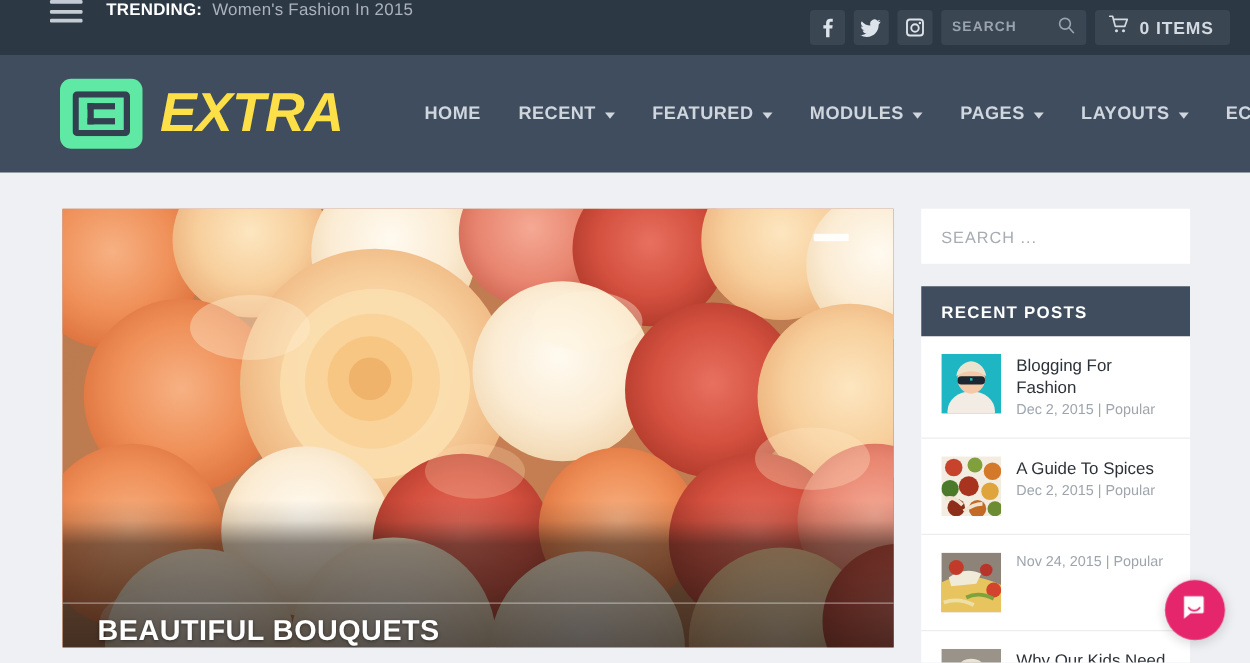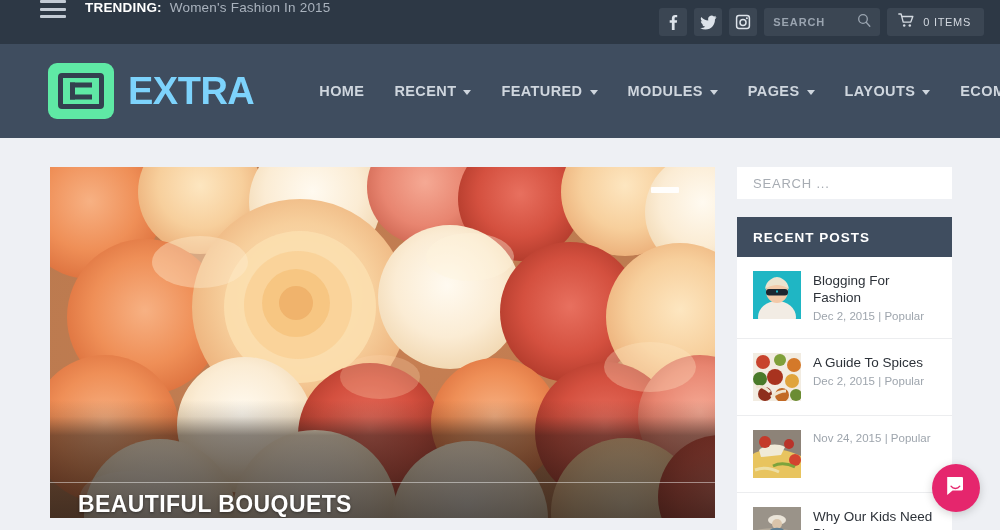--- a/index.html
+++ b/index.html
@@ -71,40 +71,40 @@
 
   .cart-btn {
     height: 28px;
     background: #3b4653;
     border-radius: 3px;
     display: flex; align-items: center; gap: 8px;
     padding: 0 13px 0 11px;
     cursor: pointer;
   }
   .cart-label {
-    color: #d3d9e0; font-size: 11px; font-weight: normal; letter-spacing: .7px;
+    color: #d3d9e0; font-size: 14px; font-weight: bold; letter-spacing: .7px;
   }
 
   
   .header {
     height: 94px;
     background: #3f4d5f;
     display: flex; align-items: center;
     padding: 0 16px 0 48px;
   }
   .logo { display: flex; align-items: center; gap: 14px; cursor: pointer; }
   .logo-mark {
     width: 66px; height: 56px;
     background: #5fe9a5;
     border-radius: 9px;
     display: flex; align-items: center; justify-content: center;
   }
   .logo-text {
-    color: #7dd3fc; font-size: 38px; font-weight: bold;
-    letter-spacing: -.5px; line-height: 1;
+    color: #fde047; font-size: 44px; font-weight: bold;
+    letter-spacing: -.5px; line-height: 1; font-style: italic;
   }
 
   .nav {
     margin-left: 50px;
     display: flex; align-items: center; gap: 0;
     flex-wrap: nowrap;
   }
   .nav-item {
     display: flex; align-items: center; gap: 7px;
     color: #cfd6de;
@@ -163,21 +163,21 @@
     position: absolute; left: 28px; bottom: 0;
     color: #ffffff; font-size: 23px; font-weight: bold;
     letter-spacing: .4px;
     z-index: 7;
     text-shadow: 0 1px 3px rgba(0,0,0,.45);
   }
 
   
   .sidebar { width: 215px; flex: 0 0 auto; }
   .side-search {
-    height: 32px; background: #fff;
+    height: 44px; background: #fff;
     display: flex; align-items: center;
     padding: 16px 16px;
     cursor: text;
     margin-bottom: 18px;
   }
   .side-search input {
     border: none; outline: none; background: transparent;
     color: #a7acb3; font-size: 13px; letter-spacing: .8px;
     font-family: "Liberation Sans", sans-serif; width: 100%;
   }

